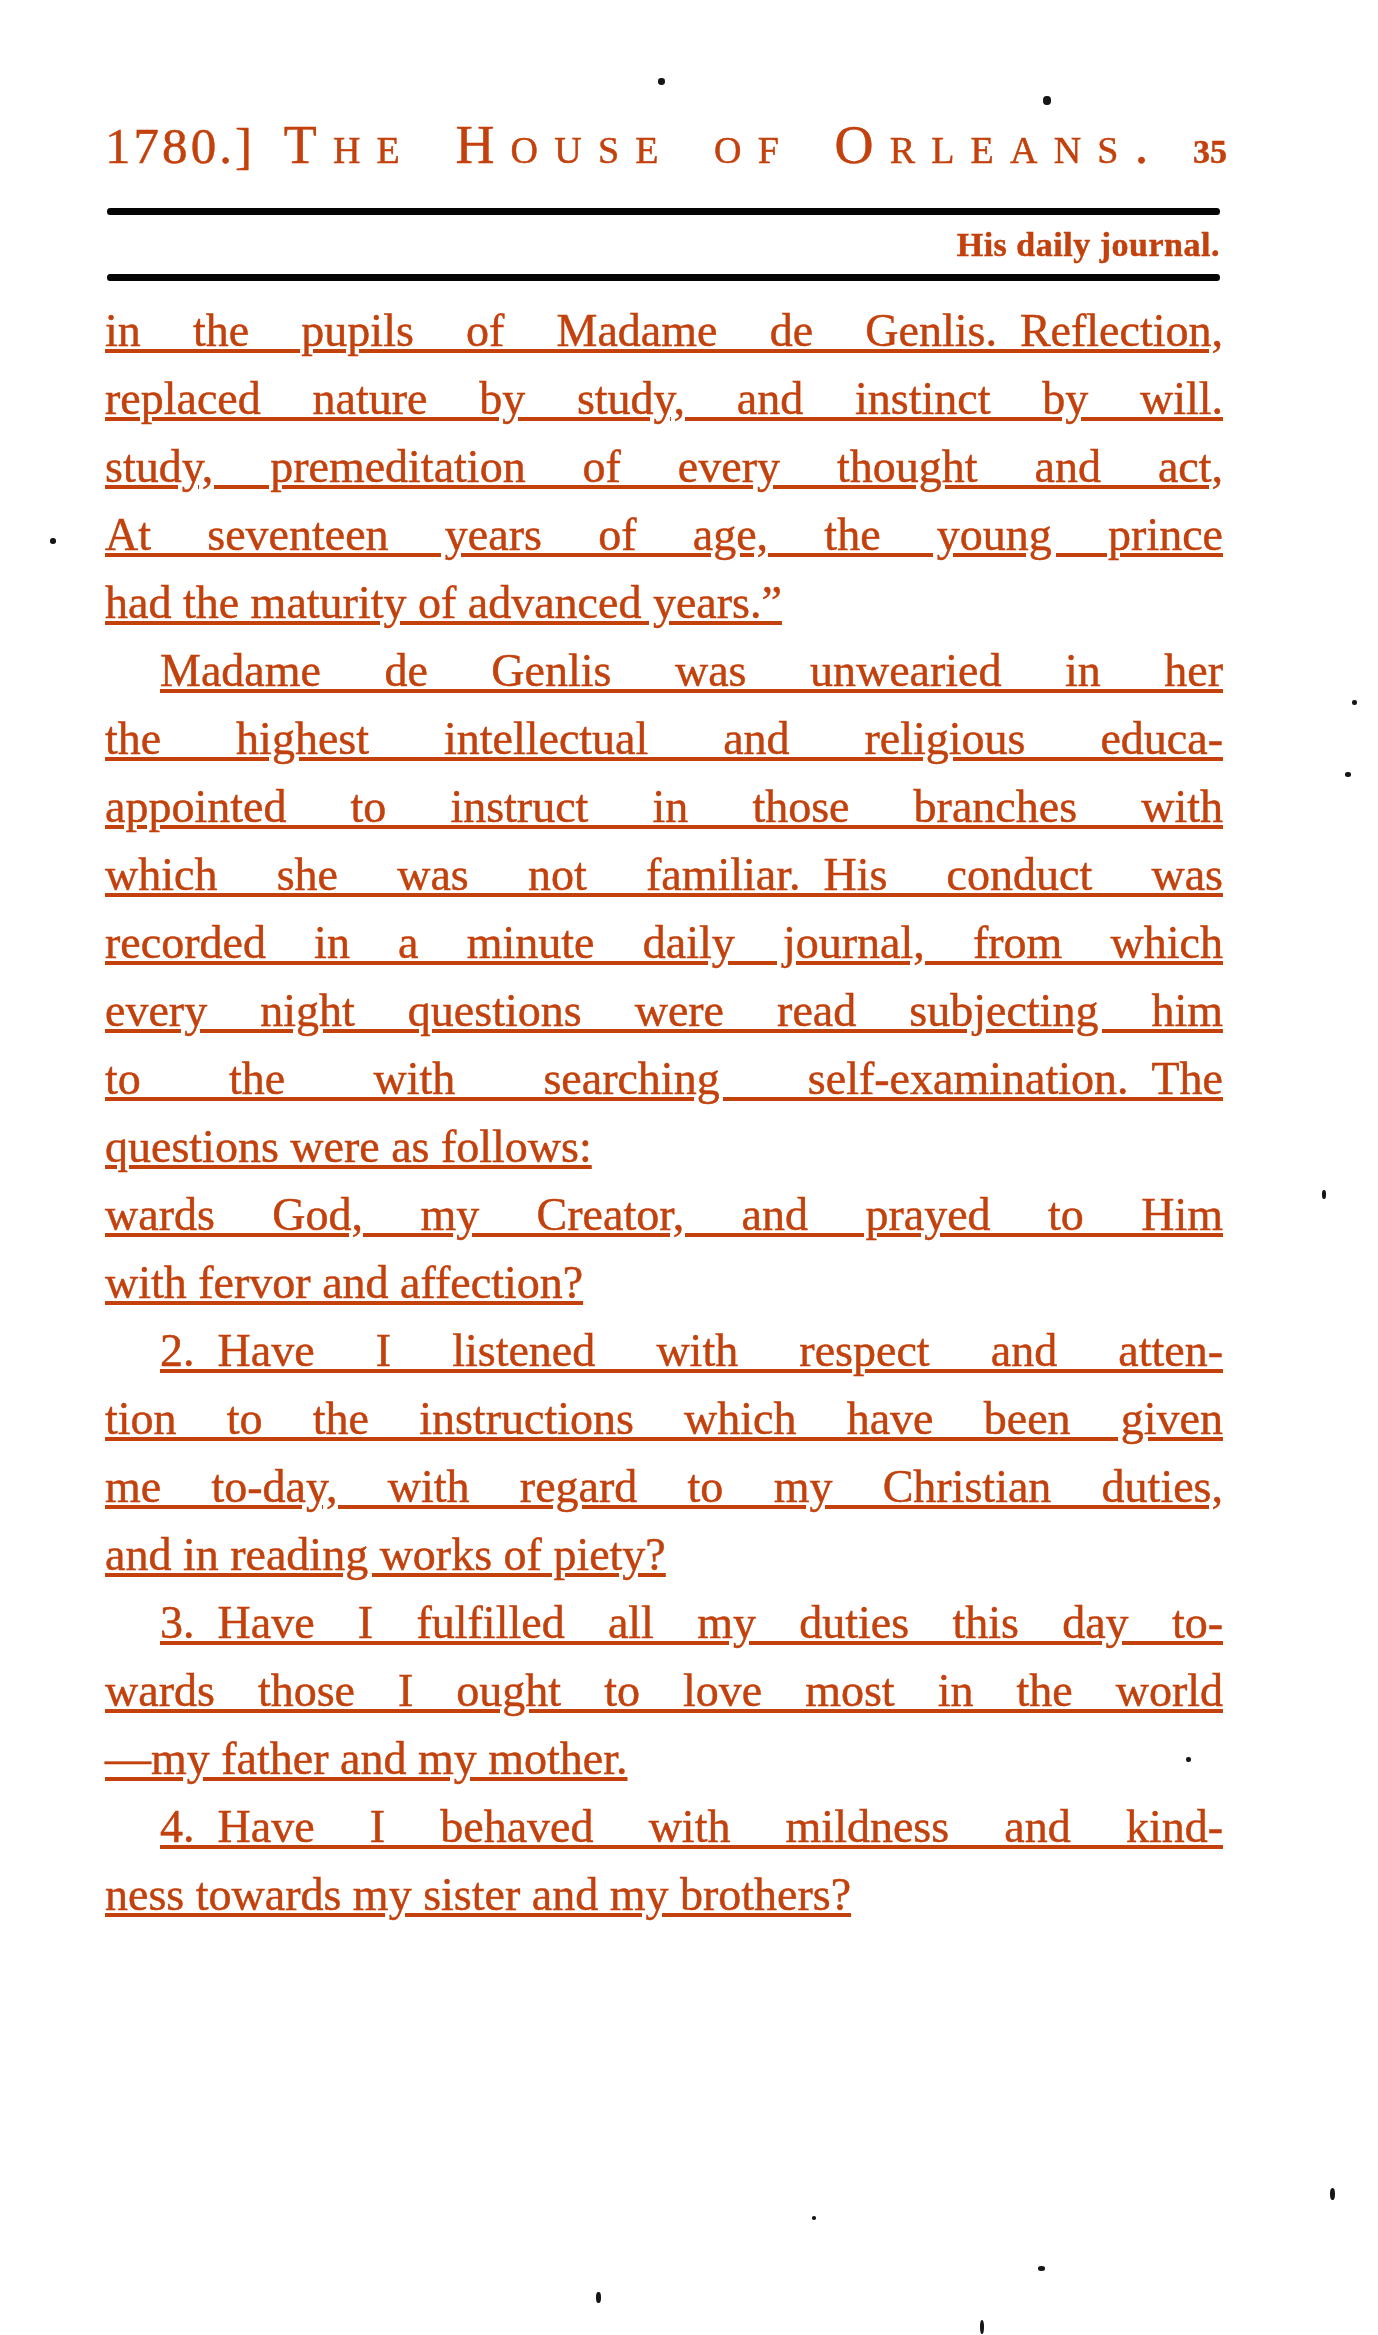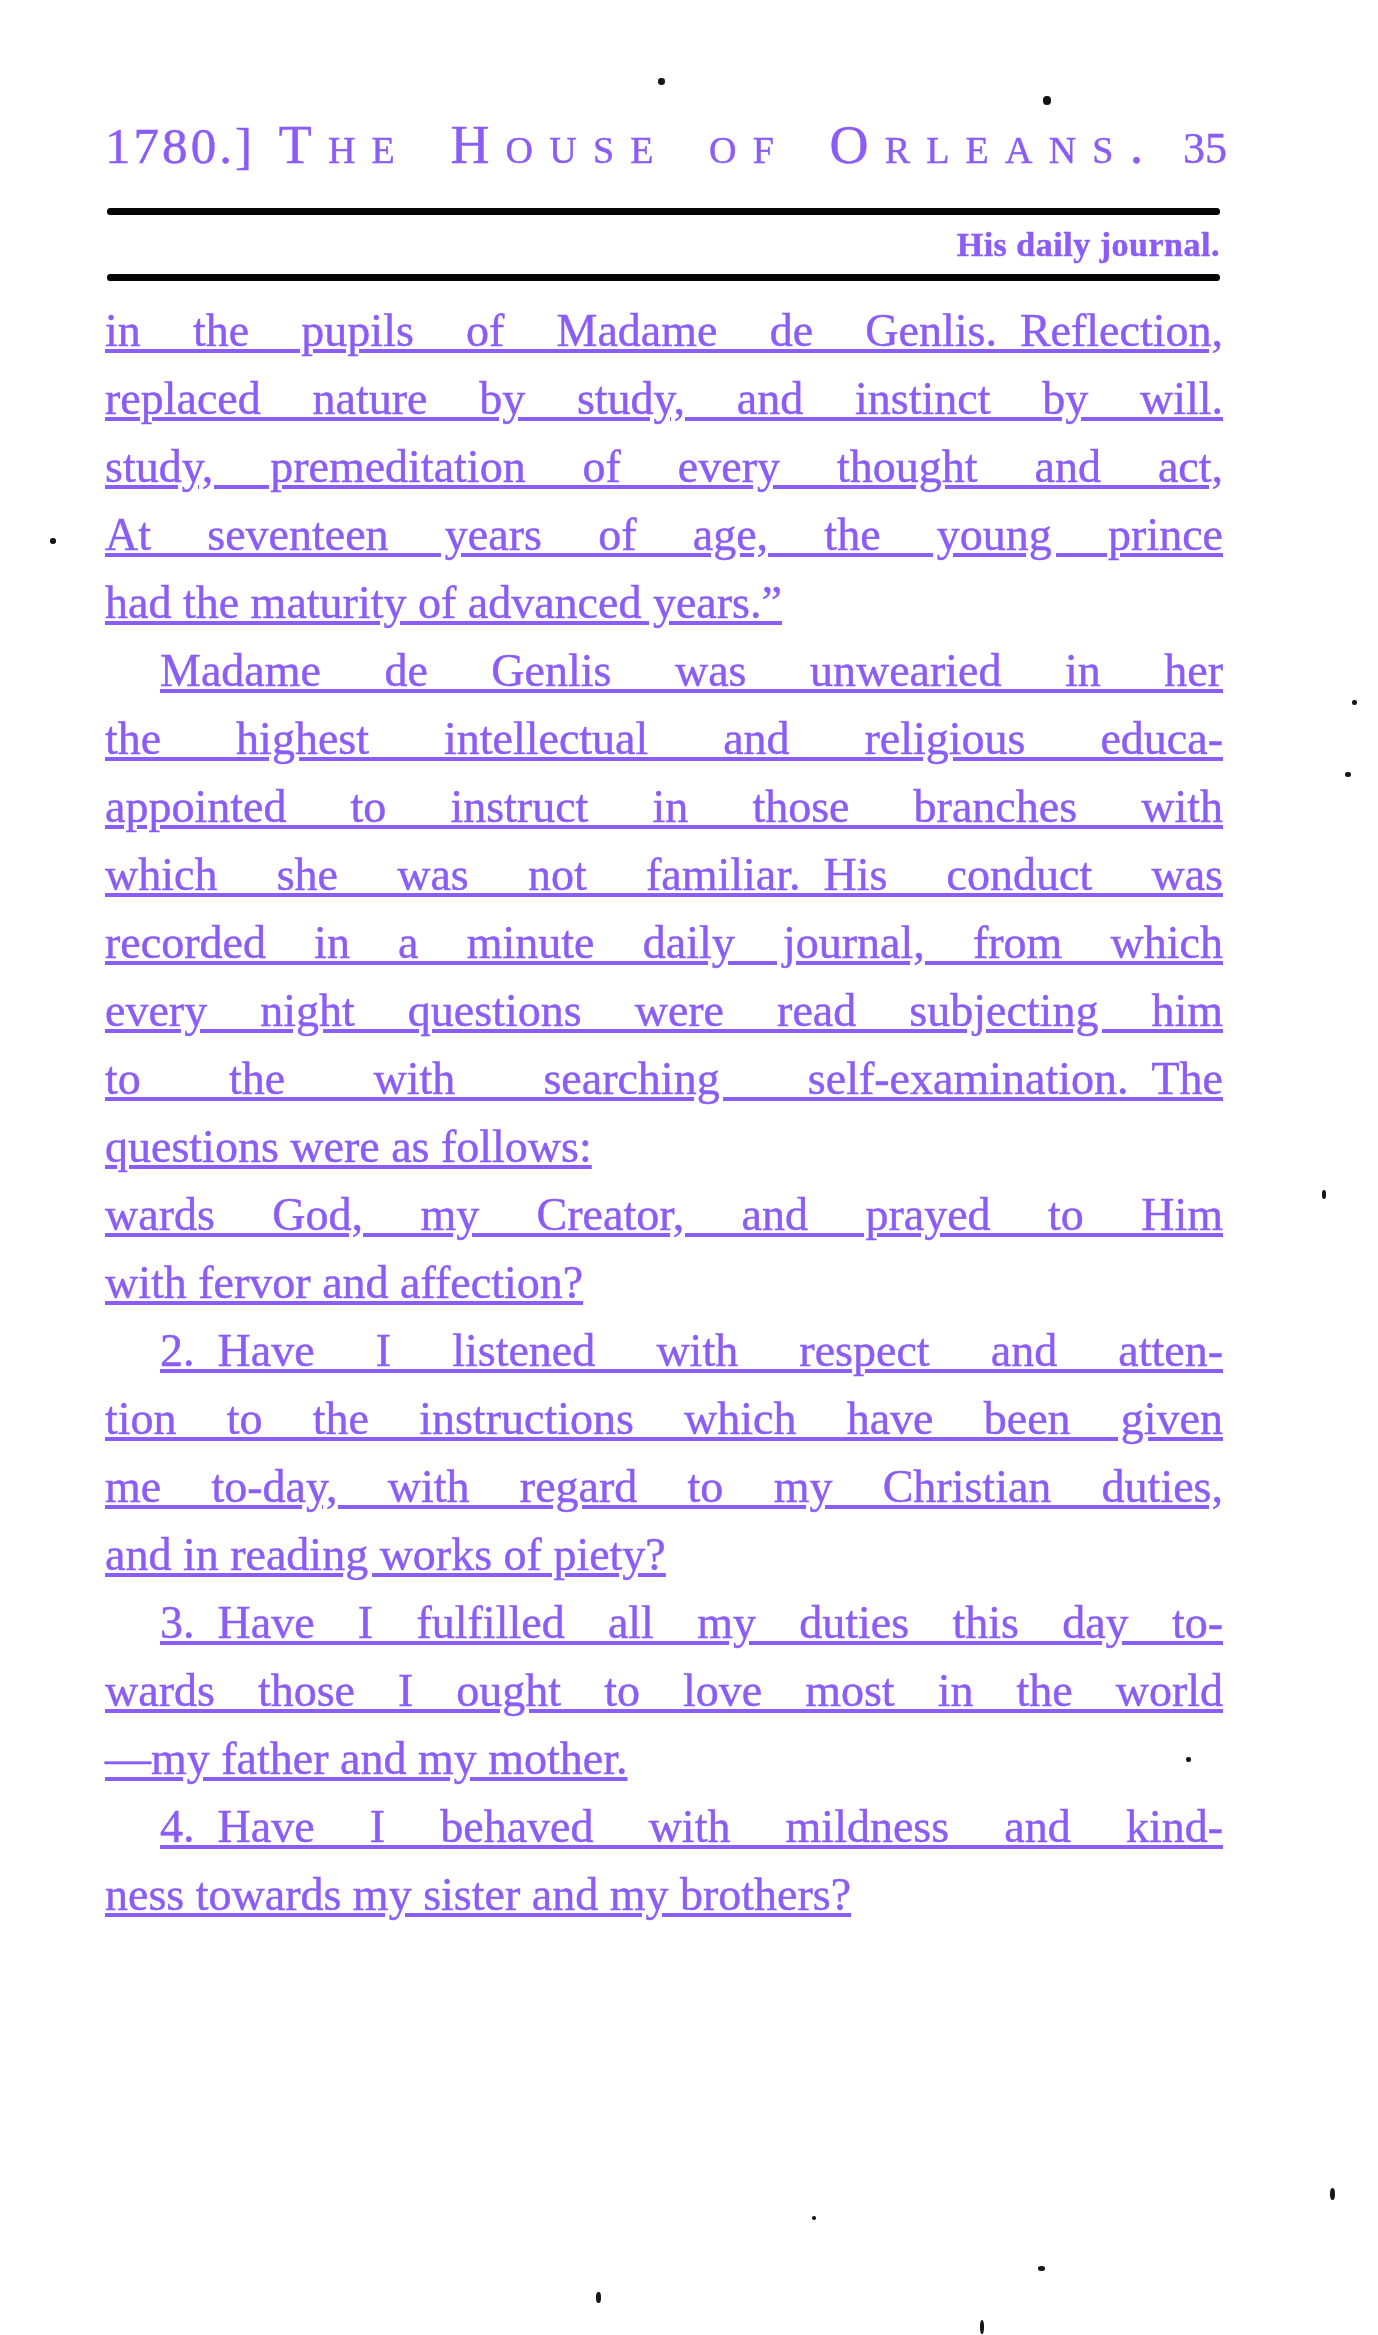--- a/index.html
+++ b/index.html
@@ -1,21 +1,21 @@
 <!DOCTYPE html>
 <html><head>
 <meta charset="utf-8">
 <style>
   html, body { margin: 0; padding: 0; background: #ffffff; }
   .page {
     position: relative;
     width: 1378px;
     height: 2335px;
     background: #ffffff;
-    color: #8b5cf6;
+    color: #c2410c;
     font-family: "Liberation Serif", "DejaVu Serif", serif;
     overflow: hidden;
     -webkit-text-stroke: 0.45px currentColor;
   }
   
   .header-row {
     display: flex;
     align-items: baseline;
     margin: 118px 151px 0 105px; 
     line-height: 1;
@@ -28,22 +28,23 @@
   .head-title {
     flex: 1;
     text-align: center;
     font-variant: small-caps;
     font-size: 54px;
     letter-spacing: 0.30em;
     word-spacing: 0.18em;
     white-space: nowrap;
   }
   .page-number {
-    font-size: 44px;
+    font-size: 34px;
     white-space: nowrap;
+    font-weight: bold;
   }
   
   .rule {
     height: 7px;
     background: #050505;
     margin-left: 107px;
     width: 1113px;
     border-radius: 3px / 50%;
   }
   .rule-top { margin-top: 36px; }

